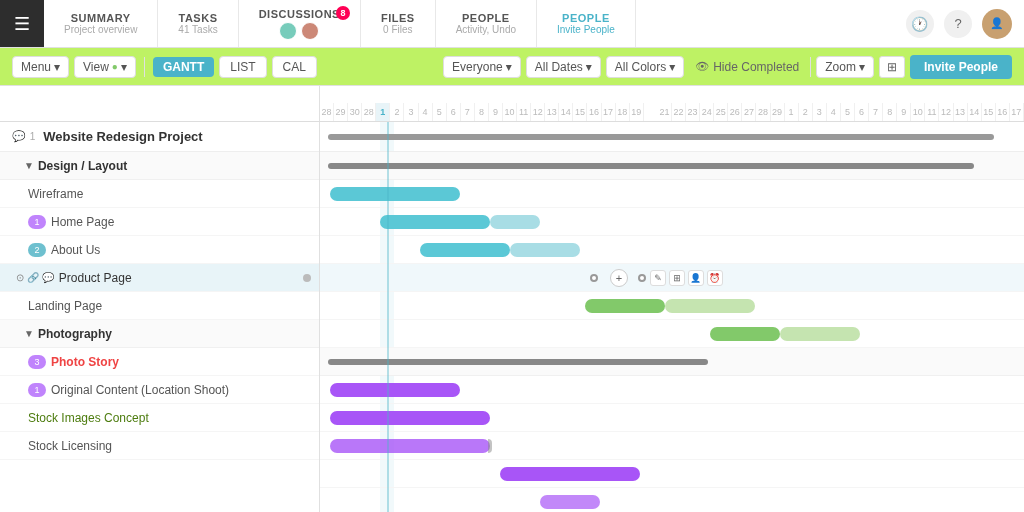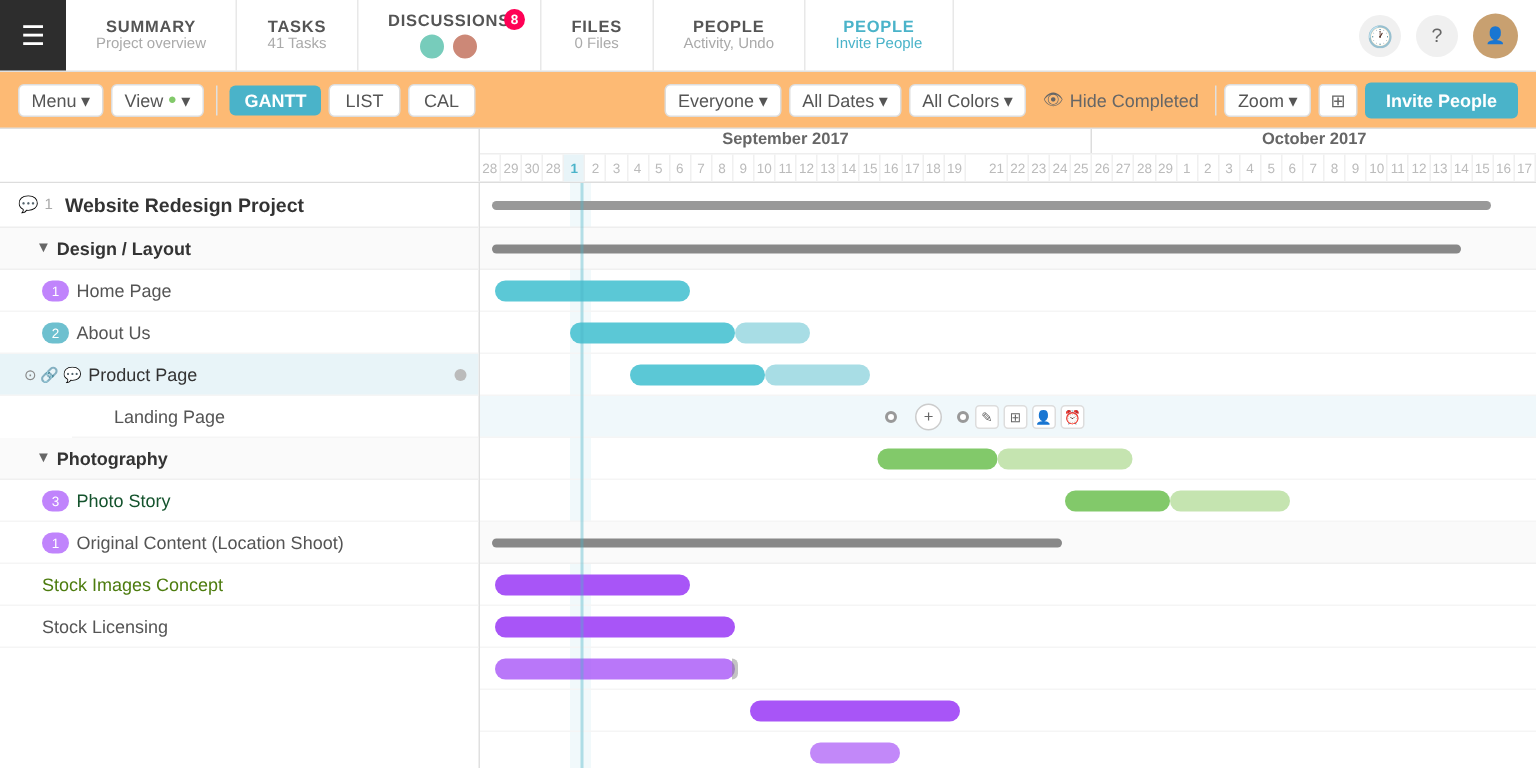--- a/index.html
+++ b/index.html
@@ -42,21 +42,21 @@
       <span style="font-size:10px; color:#4ab3c9;">Invite People</span>
     </div>
   </div>
   <div style="display:flex;align-items:center;padding:0 12px;gap:10px;">
     <div style="width:28px;height:28px;border-radius:50%;background:#f0f0f0;display:flex;align-items:center;justify-content:center;cursor:pointer;font-size:14px;color:#666;">🕐</div>
     <div style="width:28px;height:28px;border-radius:50%;background:#f0f0f0;display:flex;align-items:center;justify-content:center;cursor:pointer;font-size:13px;color:#666;">?</div>
     <div style="width:30px;height:30px;border-radius:50%;background:#c8a070;overflow:hidden;cursor:pointer;display:flex;align-items:center;justify-content:center;font-size:11px;color:#fff;">👤</div>
   </div>
 </div>
 
-<div style="display:flex;align-items:center;padding:6px 12px;background:#fdba74;border-bottom:1px solid #e0e0e0;gap:5px;height:38px;">
+<div style="display:flex;align-items:center;padding:6px 12px;background:#bef264;border-bottom:1px solid #e0e0e0;gap:5px;height:38px;">
   <button style="padding:3px 8px;border-radius:4px;border:1px solid #ddd;background:#fff;cursor:pointer;font-size:12px;color:#555;display:flex;align-items:center;gap:3px;">
     <span>Menu</span> 
       <span>▾</span>
   </button>
   <button style="padding:3px 8px;border-radius:4px;border:1px solid #ddd;background:#fff;cursor:pointer;font-size:12px;color:#555;display:flex;align-items:center;gap:3px;">
     <span>View</span> 
       <span style="color:#82c96a;font-size:10px;">●</span> 
       <span>▾</span>
   </button>
   <div style="width:1px;height:20px;background:#e0e0e0;margin:0 3px;"></div>
@@ -96,24 +96,20 @@
     <span>Invite People</span>
   </button>
 </div>
 
 <div style="display:flex; flex-direction:column; height:calc(512px - 48px - 38px); background:#fff; overflow:hidden;">
 
   <div style="display:flex; height:36px; border-bottom:1px solid #ddd; flex-shrink:0;">
     <div style="width:320px;min-width:320px;border-right:1px solid #e0e0e0;background:#fff;"></div>
     <div style="flex:1;position:relative;overflow:hidden;">
 
-      <div style="position:absolute;top:0;left:0;right:0;height:17px;display:flex;border-bottom:1px solid #eee;">
-        <div style="width:58%;font-size:11px;color:#666;font-weight:600;padding:1px 4px;border-right:1px solid #ddd;text-align:center;overflow:hidden;white-space:nowrap;">September 2017</div>
-        <div style="flex:1;font-size:11px;color:#666;font-weight:600;padding:1px 4px;text-align:center;overflow:hidden;white-space:nowrap;">October 2017</div>
-      </div>
 
       <div style="position:absolute;top:17px;left:0;right:0;height:19px;display:flex;">
         <div style="flex:1;font-size:9px;color:#bbb;text-align:center;border-right:1px solid #f0f0f0;line-height:19px;">28</div>
         <div style="flex:1;font-size:9px;color:#bbb;text-align:center;border-right:1px solid #f0f0f0;line-height:19px;">29</div>
         <div style="flex:1;font-size:9px;color:#bbb;text-align:center;border-right:1px solid #f0f0f0;line-height:19px;">30</div>
         <div style="flex:1;font-size:9px;color:#bbb;text-align:center;border-right:1px solid #f0f0f0;line-height:19px;">28</div>
         <div style="flex:1;font-size:9px;color:#4ab3c9;font-weight:700;text-align:center;border-right:1px solid #f0f0f0;line-height:19px;background:#e8f4f8;">1</div>
         <div style="flex:1;font-size:9px;color:#bbb;text-align:center;border-right:1px solid #f0f0f0;line-height:19px;">2</div>
         <div style="flex:1;font-size:9px;color:#bbb;text-align:center;border-right:1px solid #f0f0f0;line-height:19px;">3</div>
         <div style="flex:1;font-size:9px;color:#bbb;text-align:center;border-right:1px solid #f0f0f0;line-height:19px;">4</div>
@@ -172,51 +168,54 @@
         <span style="font-size:10px;color:#aaa;margin-right:8px;">1</span>
         <span style="font-size:13px;font-weight:700;color:#333;">Website Redesign Project</span>
       </div>
 
       <div style="display:flex;align-items:center;height:28px;padding:0 8px;border-bottom:1px solid #f0f0f0;background:#fafafa;cursor:pointer;">
         <span style="width:16px;"></span>
         <span style="font-size:10px;color:#666;margin-right:4px;cursor:pointer;">▼</span>
         <span style="font-size:12px;font-weight:600;color:#333;">Design / Layout</span>
       </div>
 
+      <div style="display:flex;align-items:center;height:28px;padding:0 8px 0 28px;border-bottom:1px solid #f5f5f5;cursor:pointer;">
+        <span style="font-size:12px;color:#555;">Wireframe</span>
+      </div>
 
       <div style="display:flex;align-items:center;height:28px;padding:0 8px 0 28px;border-bottom:1px solid #f5f5f5;cursor:pointer;">
         <span style="min-width:18px;height:14px;border-radius:7px;background:#c084fc;color:#fff;font-size:9px;display:inline-flex;align-items:center;justify-content:center;margin-right:5px;padding:0 4px;">1</span>
         <span style="font-size:12px;color:#555;">Home Page</span>
       </div>
 
       <div style="display:flex;align-items:center;height:28px;padding:0 8px 0 28px;border-bottom:1px solid #f5f5f5;cursor:pointer;">
         <span style="min-width:18px;height:14px;border-radius:7px;background:#6ec0cf;color:#fff;font-size:9px;display:inline-flex;align-items:center;justify-content:center;margin-right:5px;padding:0 4px;">2</span>
         <span style="font-size:12px;color:#555;">About Us</span>
       </div>
 
       <div style="display:flex;align-items:center;height:28px;padding:0 8px 0 16px;border-bottom:1px solid #f5f5f5;background:#e8f4f8;cursor:pointer;">
         <span style="display:flex;gap:3px;align-items:center;margin-right:4px;font-size:10px;color:#888;">⊙ 🔗 💬</span>
         <span style="font-size:12px;color:#333;font-weight:500;">Product Page</span>
         <span style="margin-left:auto;width:8px;height:8px;border-radius:50%;background:#bbb;display:inline-block;"></span>
       </div>
 
-      <div style="display:flex;align-items:center;height:28px;padding:0 8px 0 28px;border-bottom:1px solid #f5f5f5;cursor:pointer;margin-left:48px;">
+      <div style="display:flex;align-items:center;height:28px;padding:0 8px 0 28px;border-bottom:1px solid #f5f5f5;cursor:pointer;">
         <span style="font-size:12px;color:#555;">Landing Page</span>
       </div>
 
 
       <div style="display:flex;align-items:center;height:28px;padding:0 8px;border-bottom:1px solid #f0f0f0;background:#fafafa;cursor:pointer;">
         <span style="width:16px;"></span>
         <span style="font-size:10px;color:#666;margin-right:4px;cursor:pointer;">▼</span>
         <span style="font-size:12px;font-weight:600;color:#333;">Photography</span>
       </div>
 
       <div style="display:flex;align-items:center;height:28px;padding:0 8px 0 28px;border-bottom:1px solid #f5f5f5;cursor:pointer;">
         <span style="min-width:18px;height:14px;border-radius:7px;background:#c084fc;color:#fff;font-size:9px;display:inline-flex;align-items:center;justify-content:center;margin-right:5px;padding:0 4px;">3</span>
-        <span style="font-size:12px;color:#14532d;">Photo Story</span>
+        <span style="font-size:12px;color:#ef4444;font-weight:bold;">Photo Story</span>
       </div>
 
 
       <div style="display:flex;align-items:center;height:28px;padding:0 8px 0 28px;border-bottom:1px solid #f5f5f5;cursor:pointer;">
         <span style="min-width:18px;height:14px;border-radius:7px;background:#c084fc;color:#fff;font-size:9px;display:inline-flex;align-items:center;justify-content:center;margin-right:5px;padding:0 4px;">1</span>
         <span style="font-size:12px;color:#555;">Original Content (Location Shoot)</span>
       </div>
 
       <div style="display:flex;align-items:center;height:28px;padding:0 8px 0 28px;border-bottom:1px solid #f5f5f5;cursor:pointer;">
         <span style="font-size:12px;color:#4d7c0f;">Stock Images Concept</span>

